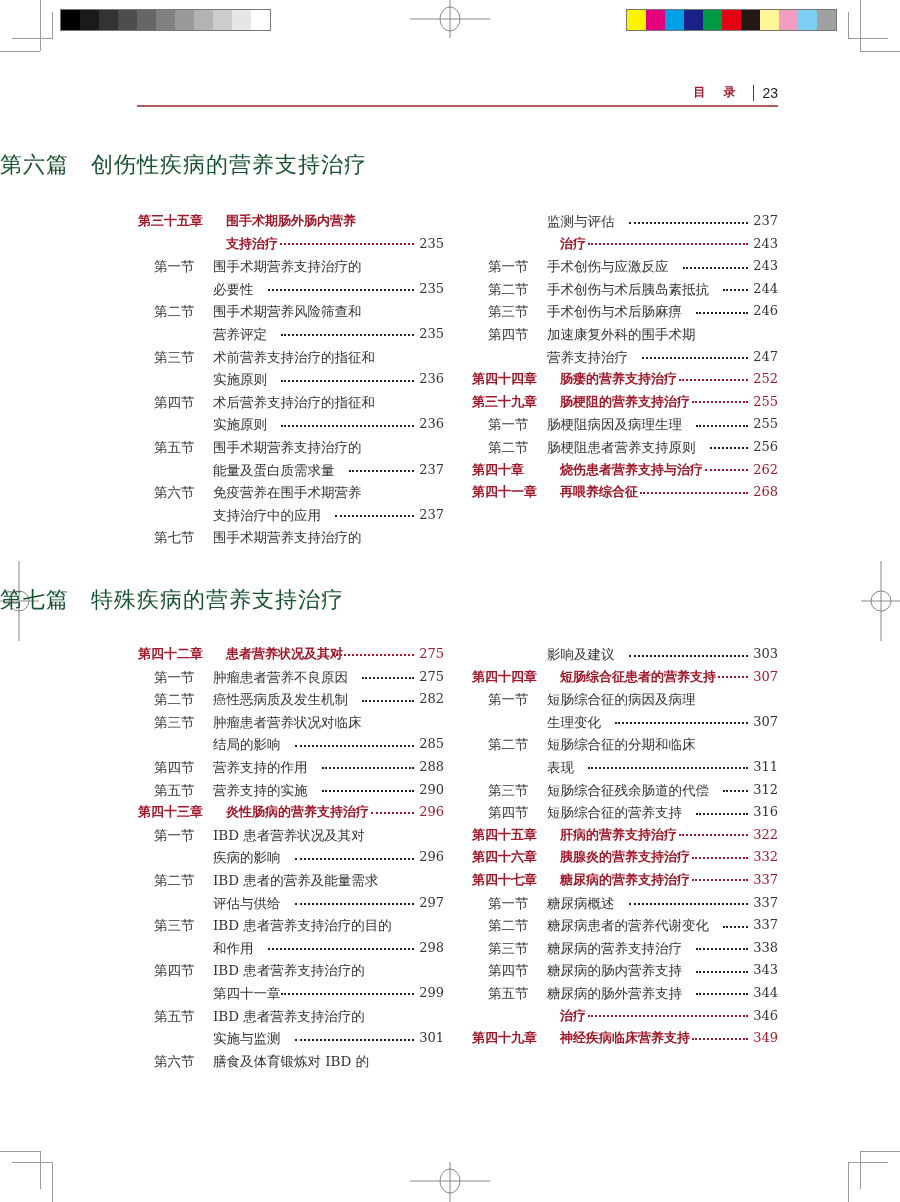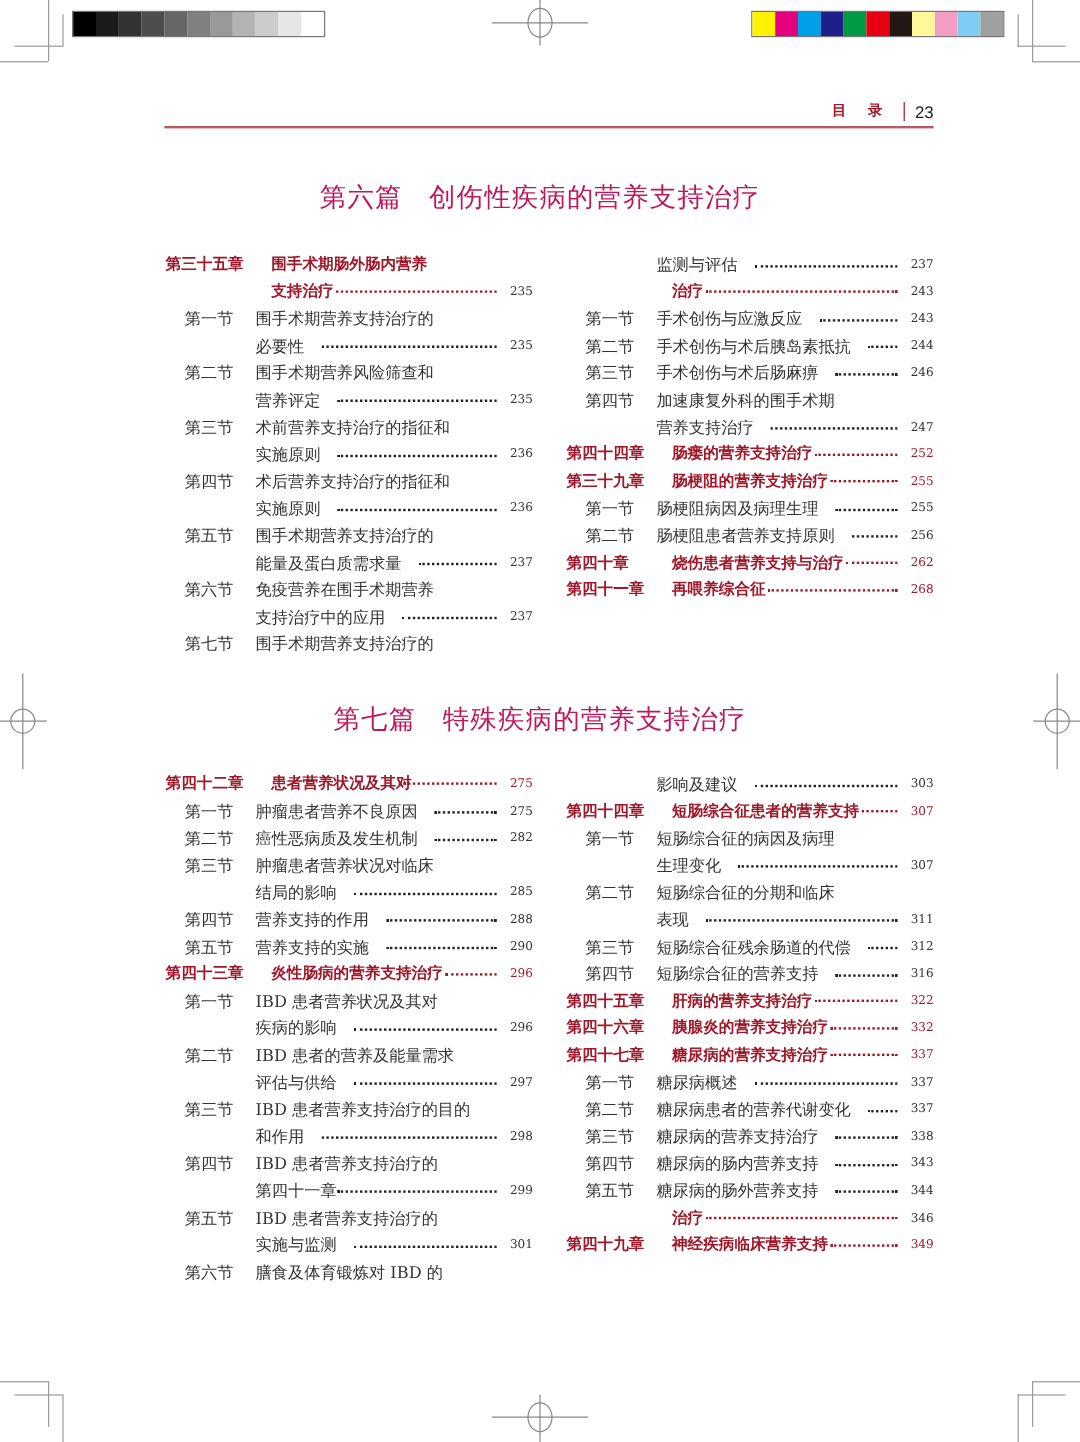--- a/index.html
+++ b/index.html
@@ -9,35 +9,35 @@
   .swatch{width:19px;height:20px;}
   .mark-line{position:absolute;background:#9a9a9a;}
   .reg{position:absolute;}
   
   .running-head{position:absolute;top:84px;right:122px;display:flex;align-items:center;font-size:13px;}
   .rh-title{color:#a0182a;letter-spacing:18px;font-weight:bold;font-size:12px;}
   .rh-sep{width:1px;height:16px;background:#a0182a;margin:0 8px 0 0;}
   .rh-num{font-family:"Liberation Sans",sans-serif;font-size:14px;color:#222;}
   .head-rule{position:absolute;top:105px;left:137px;width:641px;height:2px;background:#b55a5f;}
   
-  .part-title{position:absolute;left:0;width:900px;text-align:center;font-family:"DejaVu Sans","Liberation Sans",sans-serif;font-size:22px;color:#be185d;letter-spacing:1px;}
+  .part-title{position:absolute;left:0;width:900px;font-family:"DejaVu Sans","Liberation Sans",sans-serif;font-size:22px;color:#14532d;letter-spacing:1px;}
   .part-title .pnum{margin-right:22px;}
   
   .col{position:absolute;width:306px;}
   .row{position:relative;height:22.6px;line-height:22.6px;font-size:13.5px;white-space:nowrap;}
   .row.ch{color:#a0182a;font-weight:bold;font-family:"DejaVu Sans","Liberation Sans",sans-serif;font-size:13px;}
   .row .lbl{position:absolute;left:0;}
   .row.sec .lbl{left:16px;color:#333;}
   .row .ttl{position:absolute;}
   .row.ch .ttl{left:88px;}
   .row.sec .ttl{left:75px;color:#333;}
   .row.cont .ttl{left:75px;color:#333;text-align:right;}
   .row.ch.cont .ttl{left:88px;color:#a0182a;}
   .row .lead{position:absolute;right:30px;overflow:hidden;color:inherit;letter-spacing:1px;}
-  .row .pg{position:absolute;right:0;font-family:"DejaVu Serif","Liberation Serif",serif;font-weight:normal;font-size:10px;text-align:center;}
+  .row .pg{position:absolute;right:0;font-family:"DejaVu Serif","Liberation Serif",serif;font-weight:normal;font-size:13px;text-align:center;}
   .row.ch .pg{color:#a0182a;}
   .row.sec .pg,.row.cont .pg{color:#333;}
   .dots{display:inline-block;border-bottom:2px dotted currentColor;height:0;vertical-align:middle;}
 </style>
 </head>
 <body>
 
 <div class="swatch-bar" style="left:60px;" id="gray-bar">
     <div class="swatch" style="background: rgb(0, 0, 0);"></div>
     <div class="swatch" style="background: rgb(26, 26, 26);"></div>

